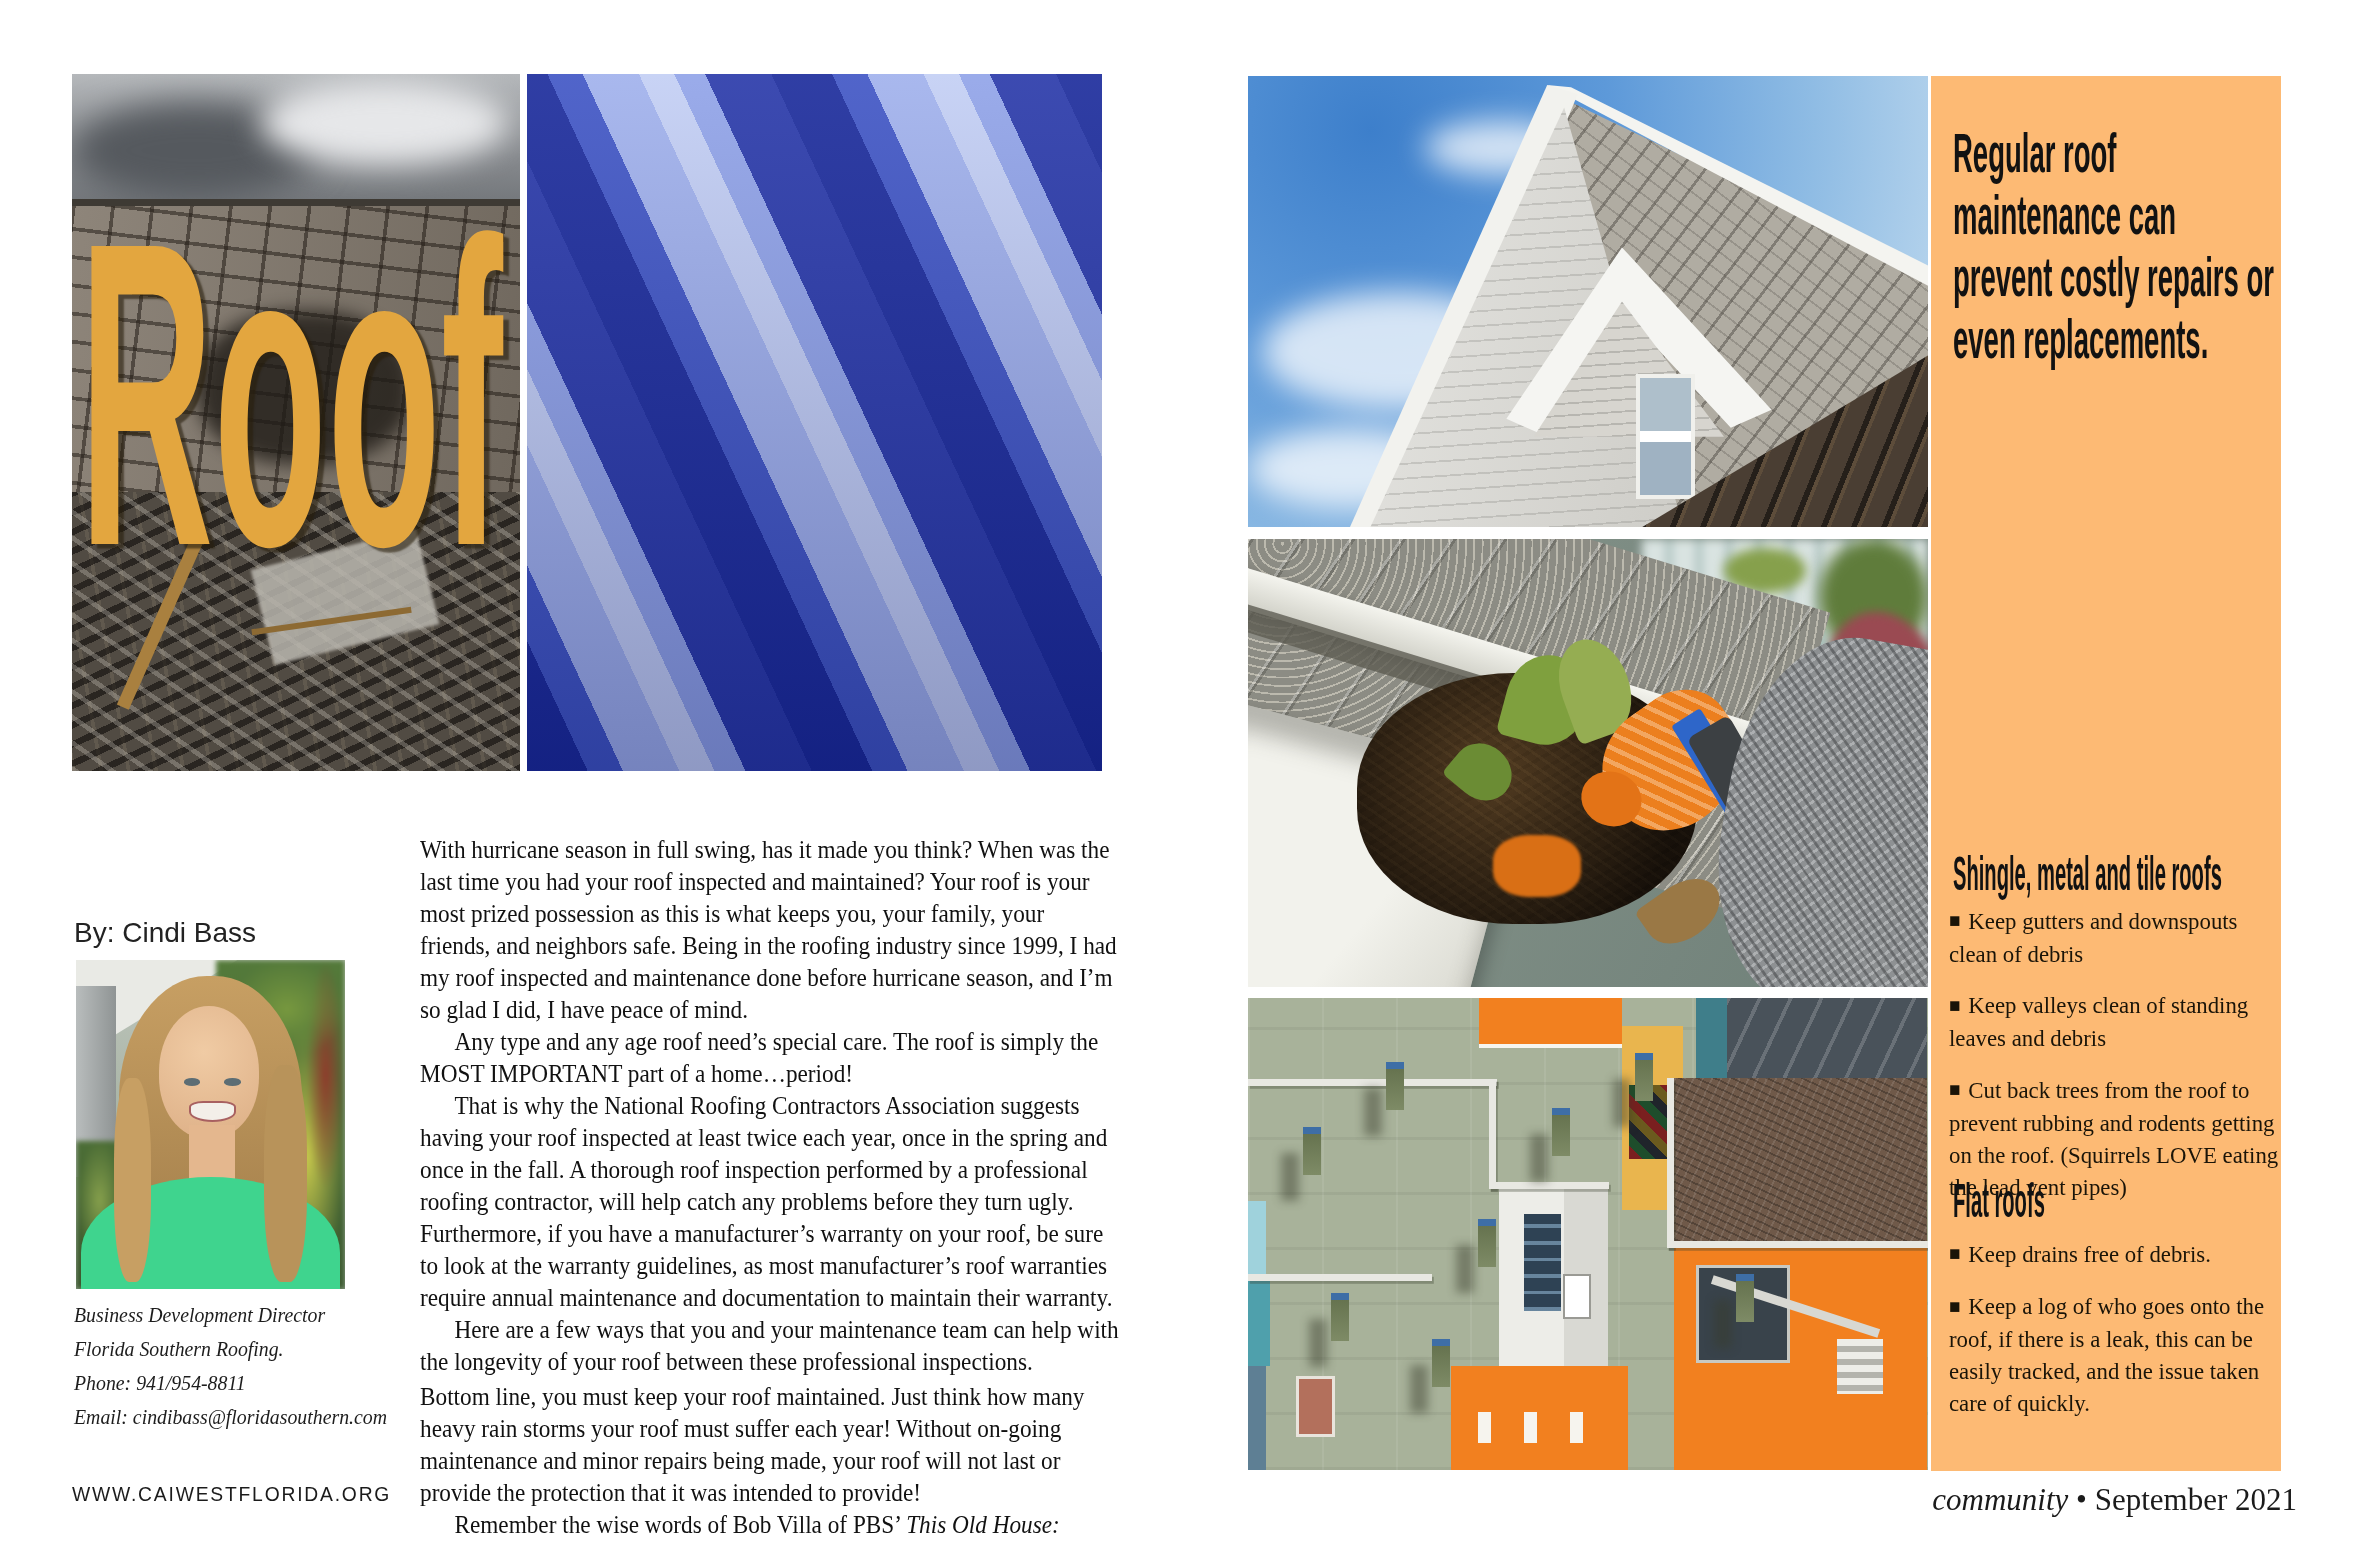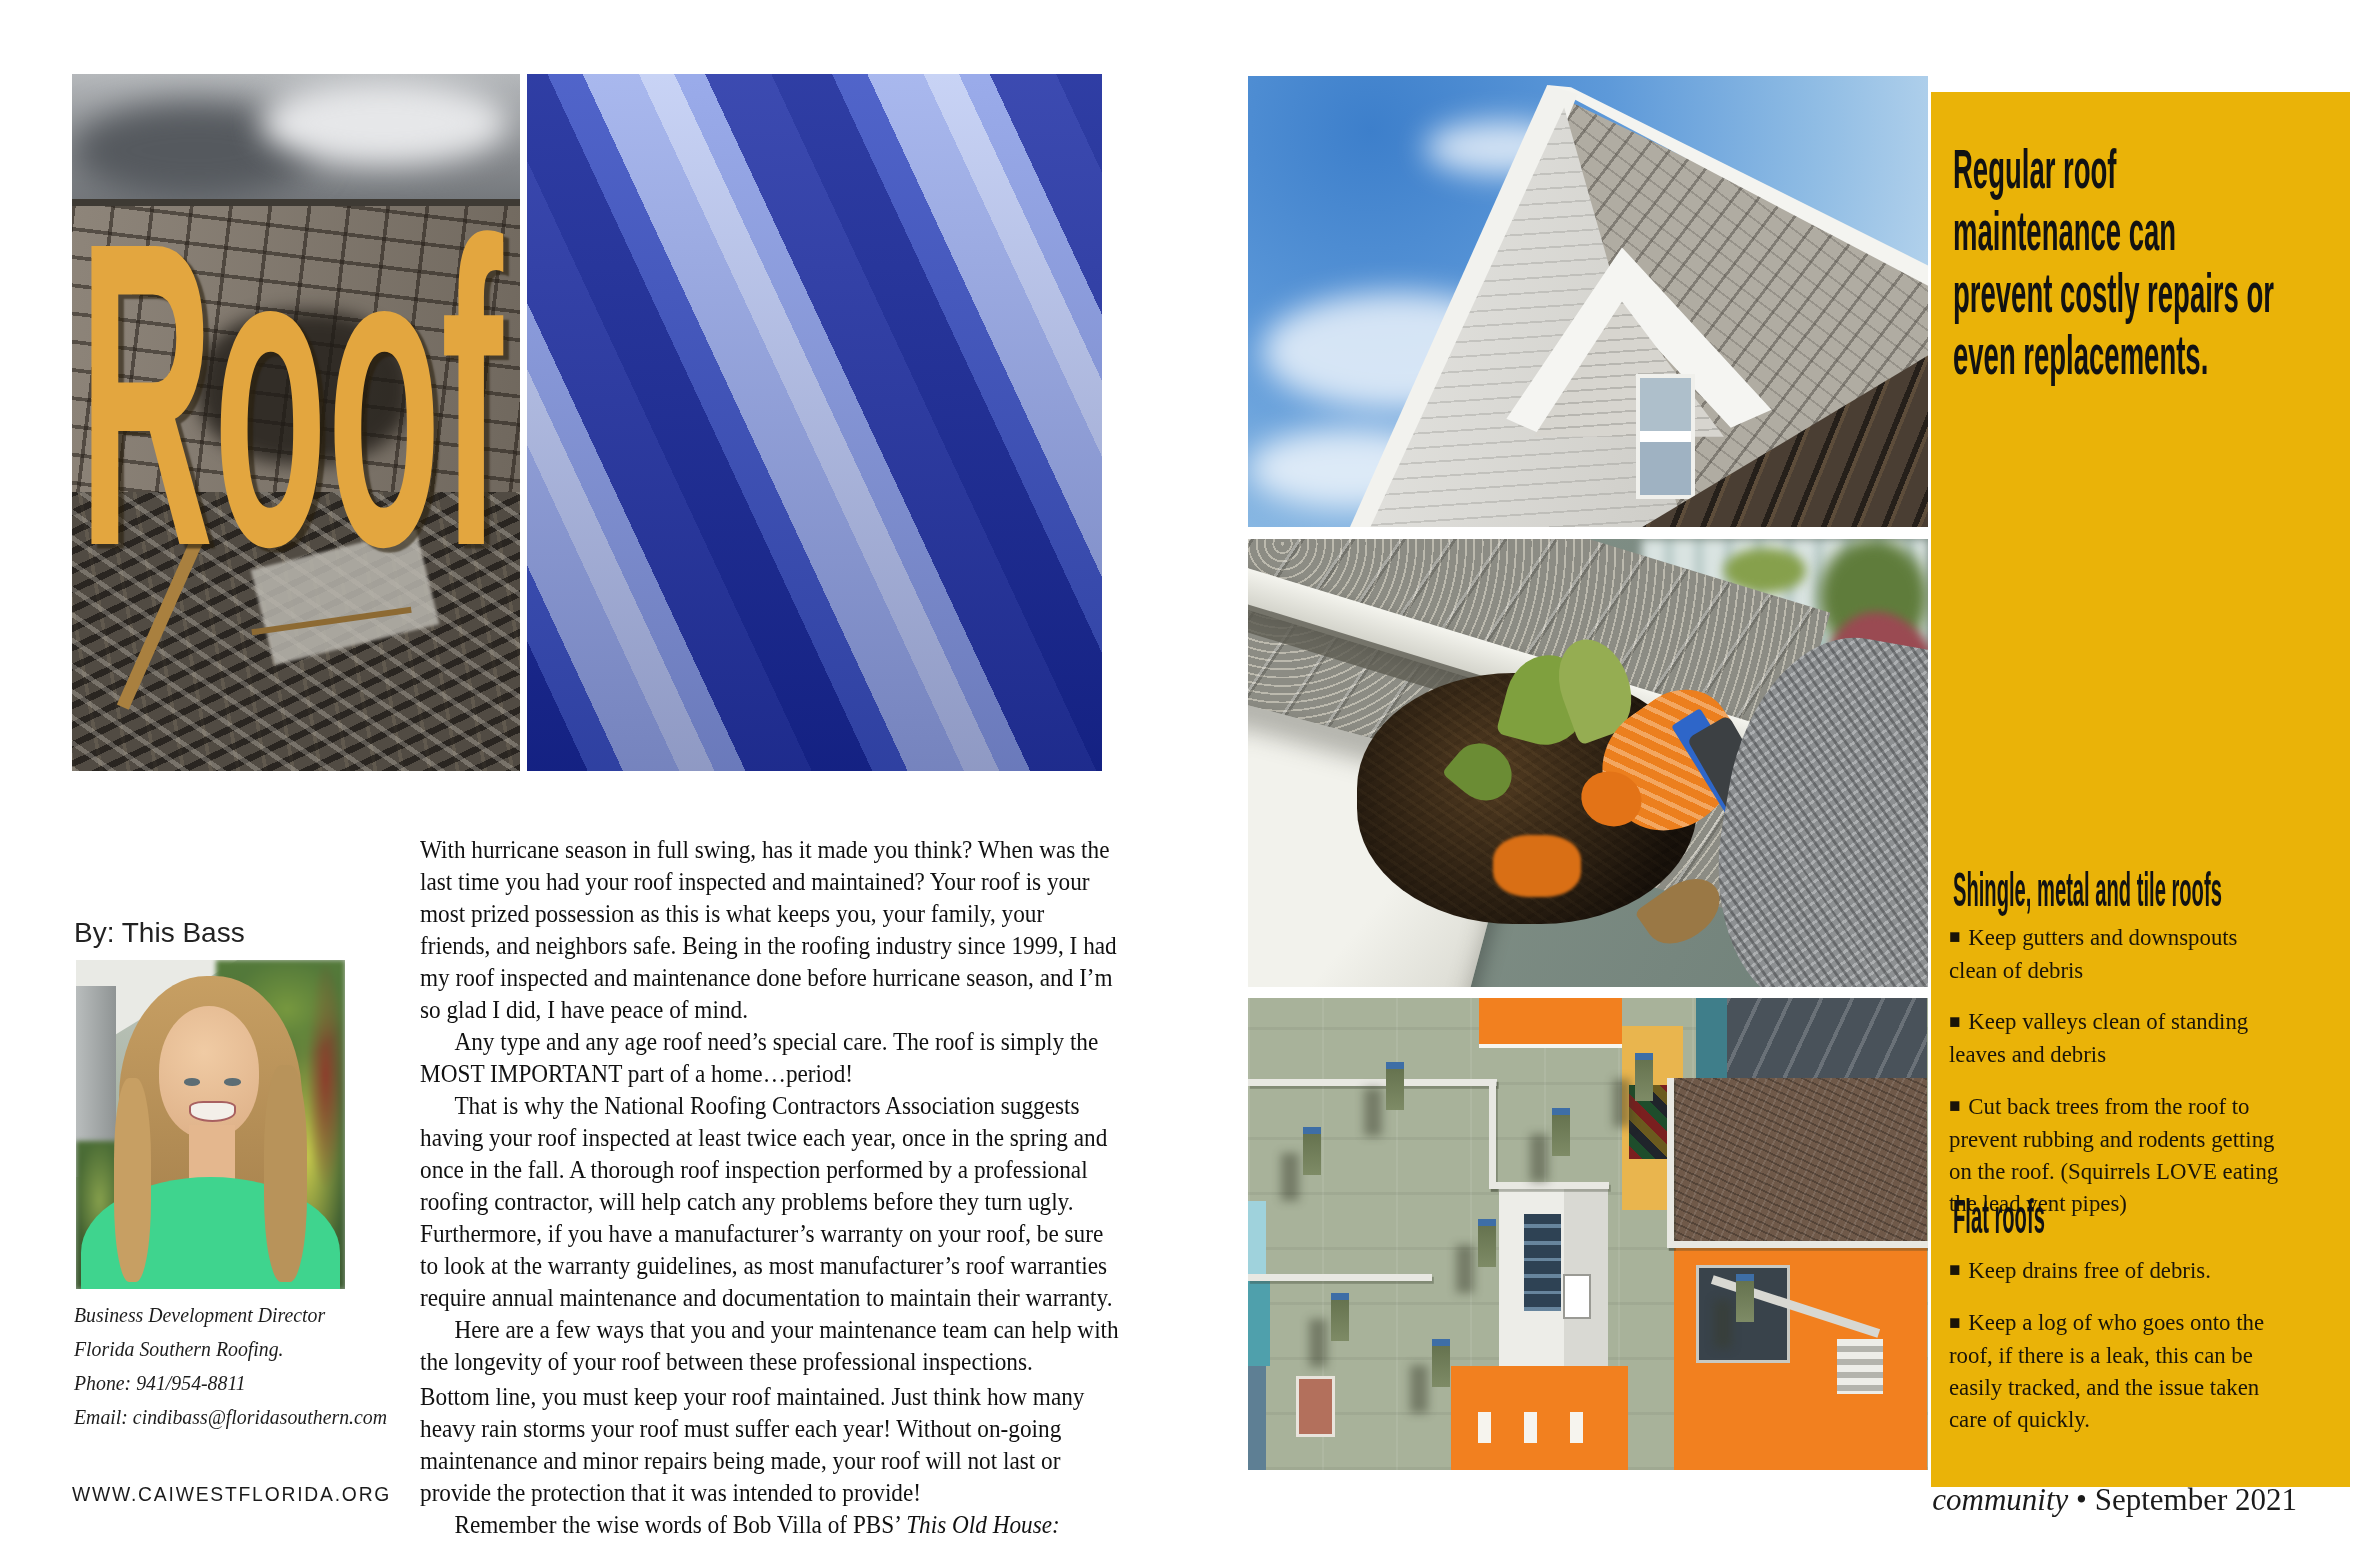--- a/index.html
+++ b/index.html
@@ -187,21 +187,21 @@
   #photo-aerial .stairs{position:absolute;left:589px;top:341px;width:46px;height:55px;
      background:repeating-linear-gradient(180deg,#ededE8 0 7.4px,#b3b3ac 7.4px 13px);}
   #photo-aerial .orange-mid{position:absolute;left:203px;top:368px;width:177px;height:104px;background:#f2801f;}
   #photo-aerial .ow{position:absolute;top:414px;width:13px;height:31px;background:#f6f4ee;}
   #photo-aerial .teal-left{position:absolute;left:0;top:276px;width:22px;height:92px;background:#4fa0ac;}
   #photo-aerial .ltblue-left{position:absolute;left:0;top:203px;width:18.4px;height:74px;background:#9fd2dc;}
   #photo-aerial .bluegrey-left{position:absolute;left:0;top:368px;width:18.4px;height:104px;background:#5e7f94;}
   #photo-aerial .chimney{position:absolute;left:48px;top:378px;width:33px;height:55px;background:#b3705c;border:3.7px solid #e8e4dc;}
 
   
-  #sidebar{left:1931px;top:92px;width:419px;height:1395px;background:#eab308;}
+  #sidebar{left:1931px;top:76px;width:350px;height:1395px;background:#fdba74;}
   .cond-head{position:absolute;font-family:"Liberation Sans",sans-serif;font-weight:bold;color:#121212;
      transform-origin:left top;}
   #sb-lead{left:22px;top:46px;width:645px;font-size:55px;line-height:62px;transform:scaleX(0.5);}
   #sb-h1{left:22px;top:772px;width:829px;font-size:48px;line-height:52px;transform:scaleX(0.42);}
   #sb-h2{left:22px;top:1099px;width:829px;font-size:48px;line-height:52px;transform:scaleX(0.42);}
   .sb-bullets{position:absolute;left:18.4px;width:355px;transform:scaleX(0.95);transform-origin:left top;
      font-family:"Liberation Serif",serif;font-size:24px;line-height:32px;color:#1a1408;}
   .sb-bullets p{margin:0 0 19.3px 0;}
   .sq{font-size:20px;margin-right:8.3px;position:relative;top:-1.8px;}
   #sb-b1{top:829px;}
@@ -226,21 +226,21 @@
     <div class="debris"></div>
     <div class="sheet"></div>
     <div class="stick1"></div>
     <div class="stick2"></div>
   </div>
   <div id="hdr-right" class="photo">
     <div class="tone"></div>
   </div>
   <div id="roof-title" class="abs">Roof</div>
 
-  <div id="byline" class="abs">By: This Bass</div>
+  <div id="byline" class="abs">By: Cindi Bass</div>
   <div id="author-photo" class="photo">
     <div class="ceiling"></div>
     <div class="column"></div>
     <div class="foliage-r"></div>
     <div class="foliage-l"></div>
     <div class="hair"></div>
     <div class="face"></div>
     <div class="eye" style="left:40%;top:36%;"></div>
     <div class="eye" style="left:55%;top:36%;"></div>
     <div class="smile"></div>

